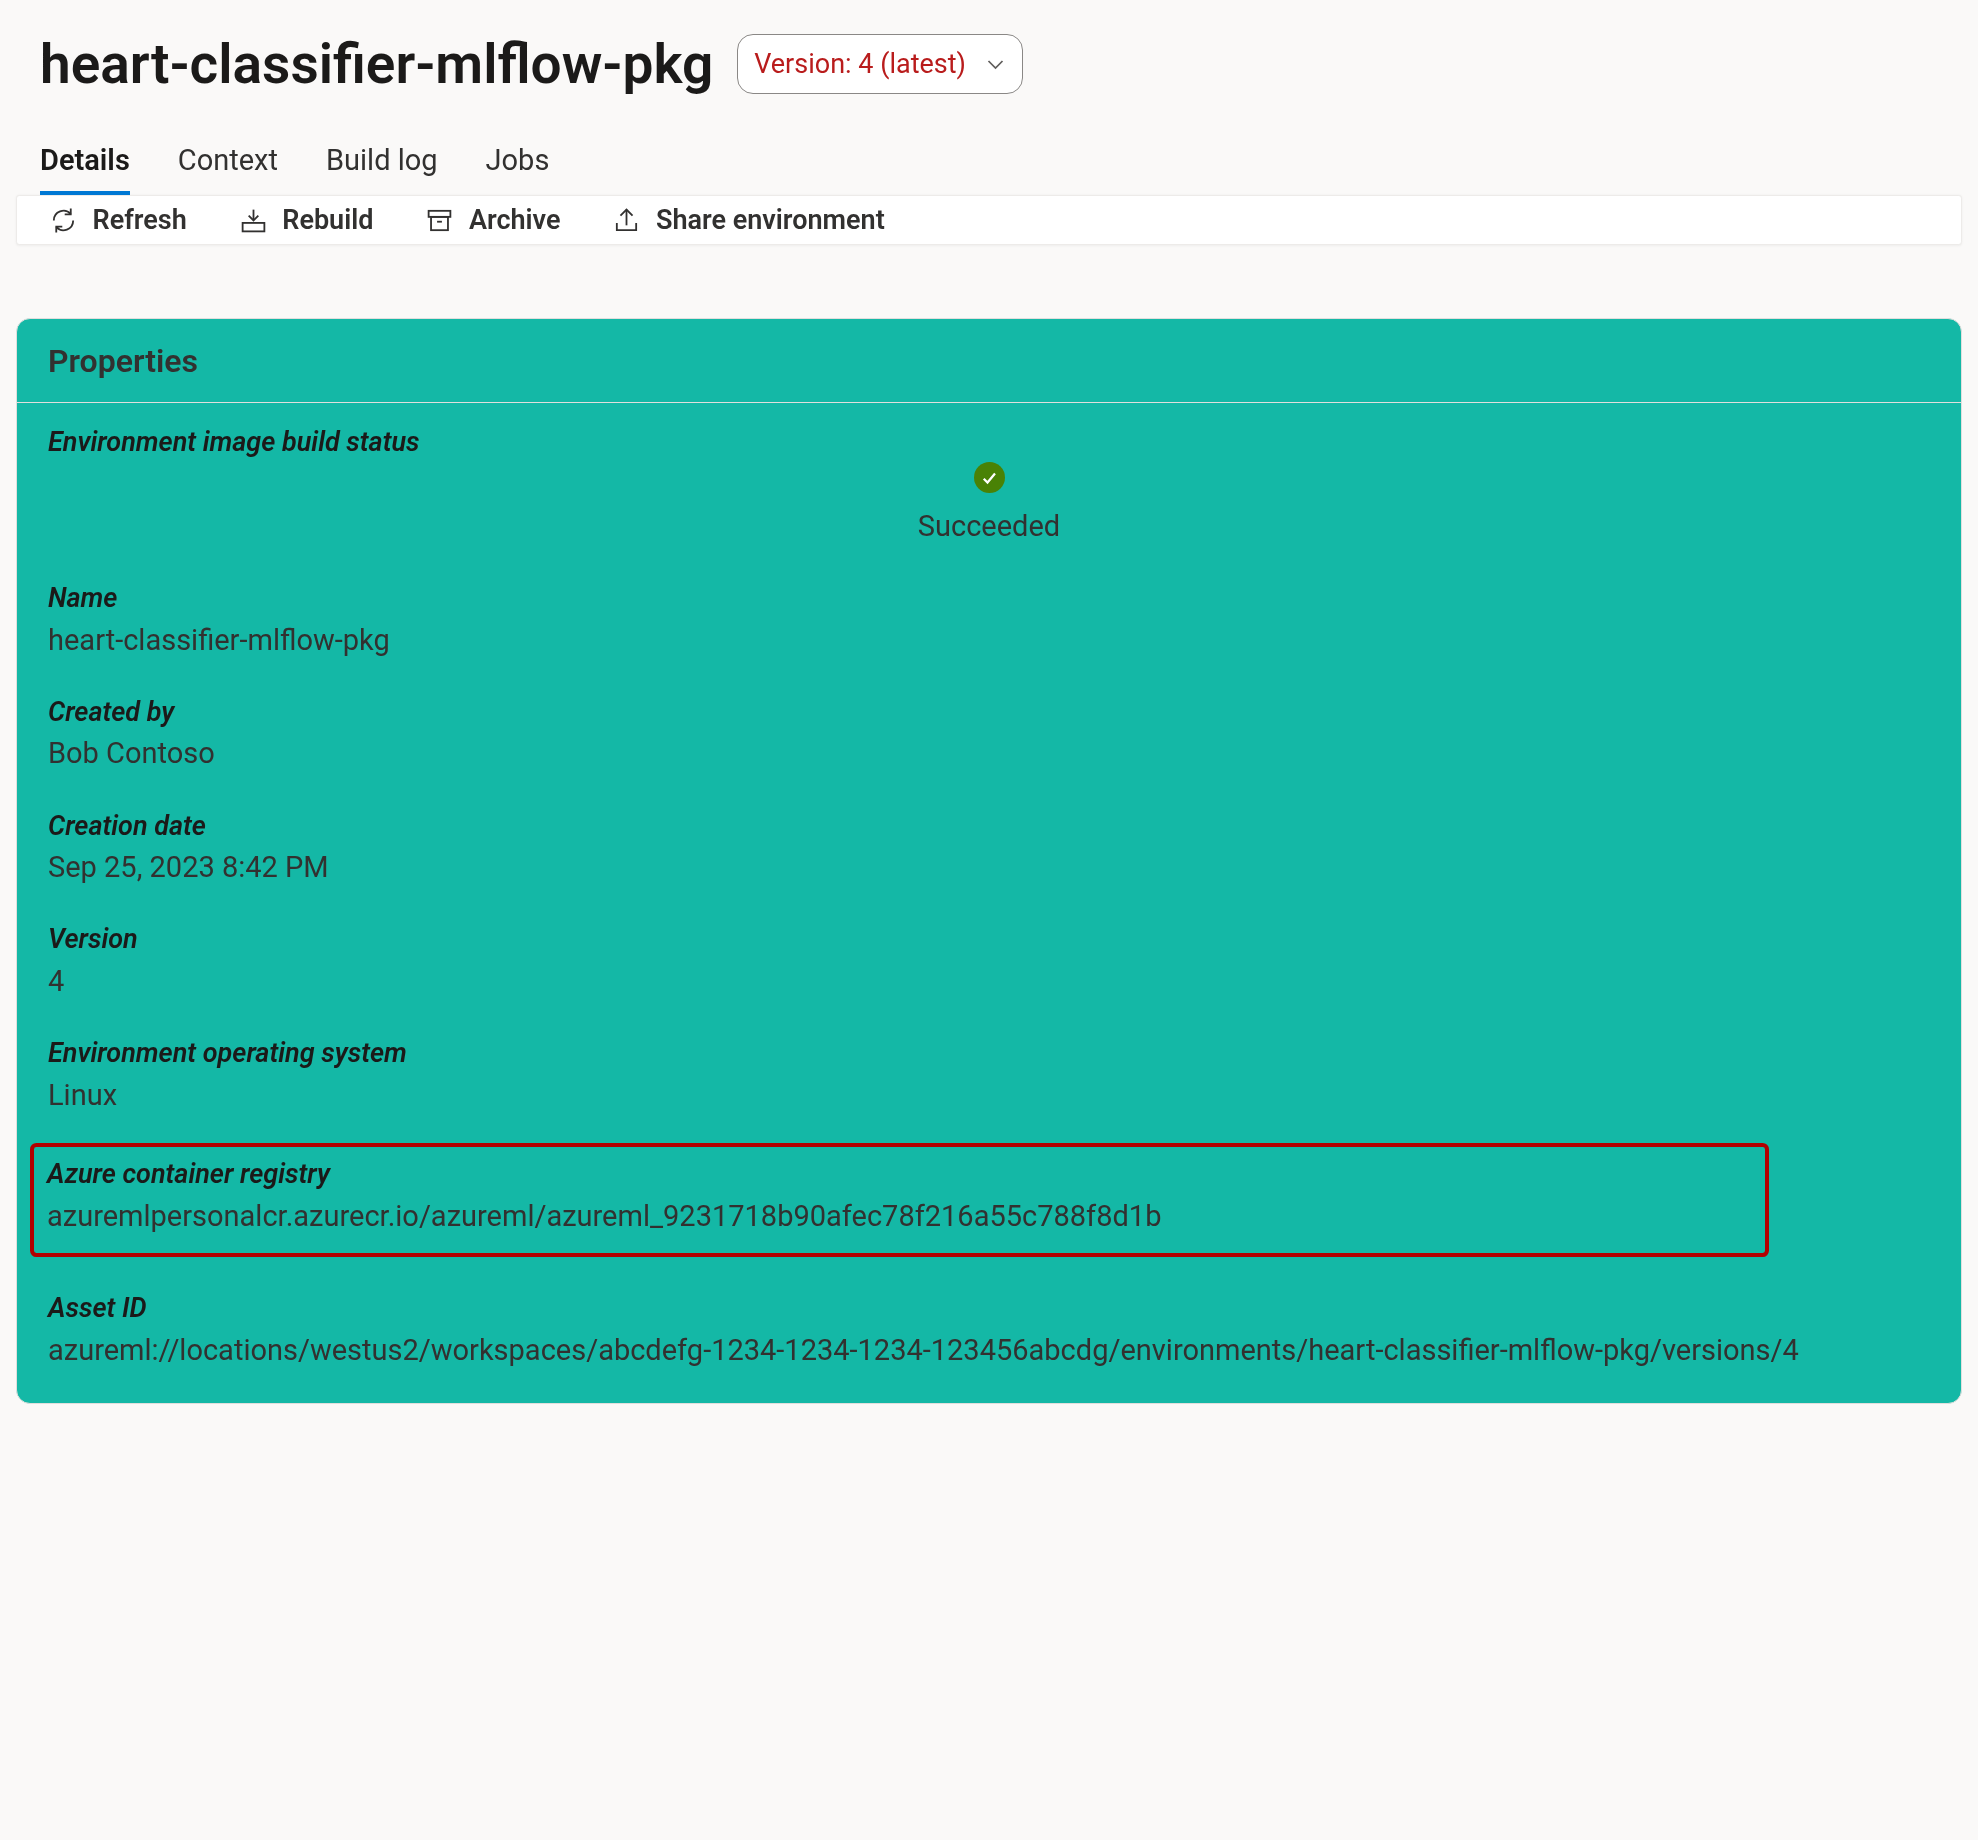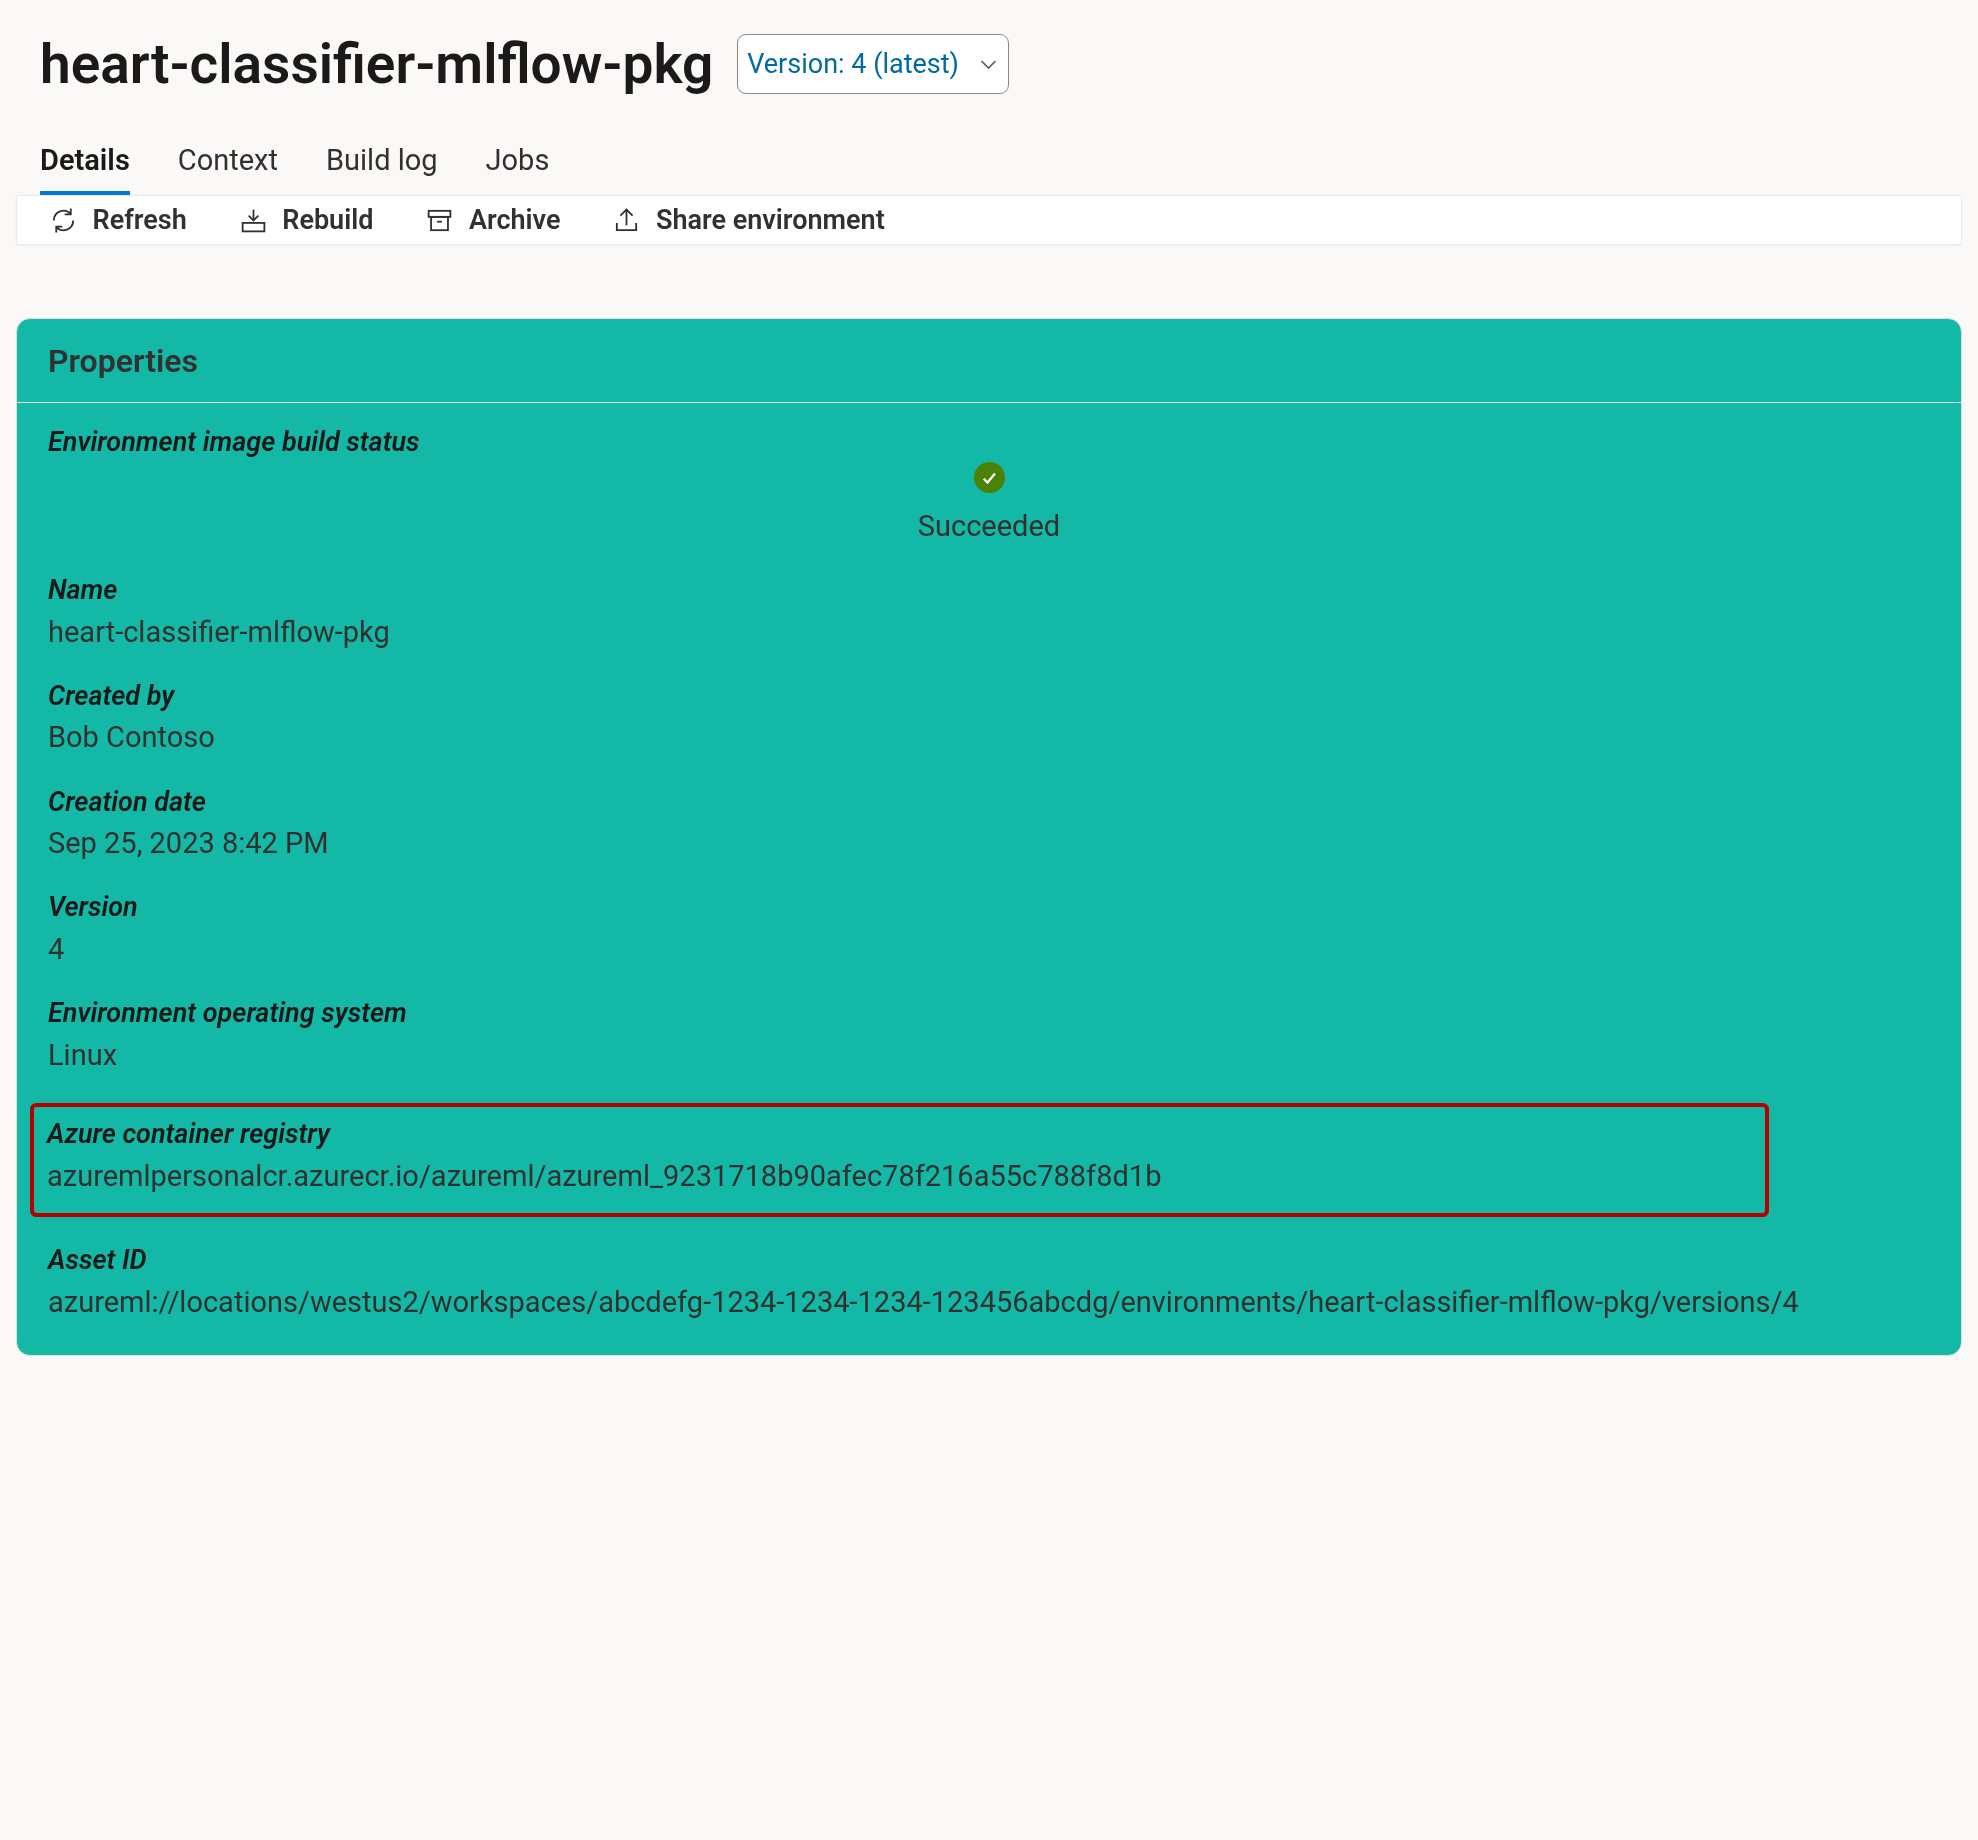--- a/index.html
+++ b/index.html
@@ -21,27 +21,27 @@
     gap: 24px;
     padding: 8px 24px 32px 24px;
   }
   .page-title {
     font-size: 55px;
     font-weight: 600;
     color: #1b1a19;
   }
   .version-select {
     border: 1.6px solid #8a8886;
-    border-radius: 9px;
-    padding: 13px 9px;
+    border-radius: 16px;
+    padding: 13px 16px;
     display: flex;
     align-items: center;
     gap: 19.3px;
     font-size: 27px;
-    color: #0369a1;
+    color: #b91c1c;
     background: #fff;
     cursor: pointer;
   }
   .chevron-down {
     width: 21px;
     height: 21px;
     stroke: #605e5c;
     stroke-width: 2;
     fill: none;
   }
@@ -99,21 +99,21 @@
     border-bottom: 0.8px solid #e1dfdd;
   }
   .card-header-title {
     font-size: 32px;
     font-weight: 600;
   }
   .card-body {
     padding: 19.3px 31px 32px 31px;
   }
   .prop {
-    margin-top: 27px;
+    margin-top: 35px;
   }
   .prop:first-child {
     margin-top: 3.2px;
   }
   .prop-label {
     font-size: 27px;
     font-weight: 600;
     color: #1b1a19;
     margin-bottom: 4.8px;
     font-style: italic;

